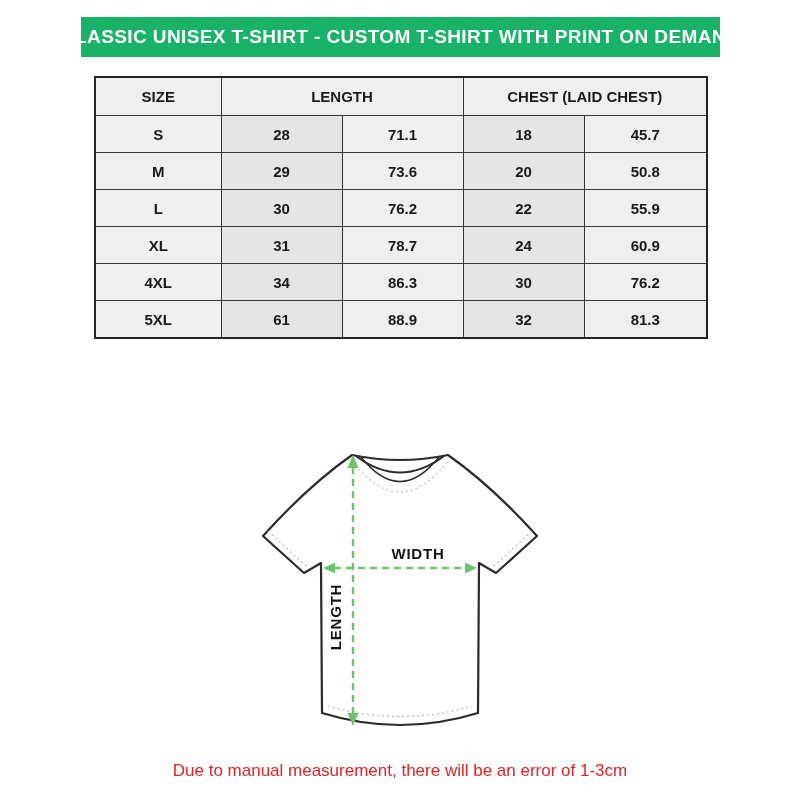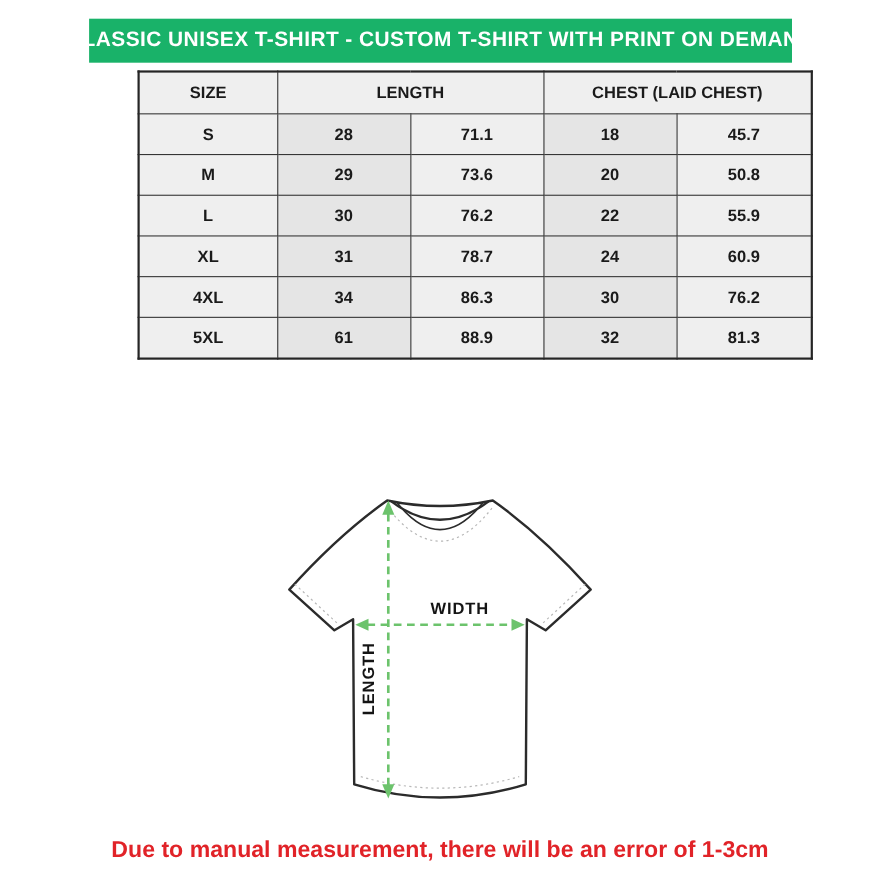--- a/index.html
+++ b/index.html
@@ -10,21 +10,21 @@
   }
   
   .banner{
     position:absolute;left:81px;top:5px;width:639px;height:40px;
     background:#19b269;display:flex;align-items:center;justify-content:center;margin-top:12px;
   }
   .banner-title{
     color:#ffffff;font-weight:700;font-size:19px;letter-spacing:.4px;white-space:nowrap;
   }
   
-  .size-table-wrap{position:absolute;left:94px;top:64px;margin-left:31px;}
+  .size-table-wrap{position:absolute;left:94px;top:76px;}
   table.size-table{
     border-collapse:collapse;table-layout:fixed;width:612px;
     border:2px solid #252525;
   }
   table.size-table th,table.size-table td{
     border:1px solid #353535;text-align:center;vertical-align:middle;
     font-size:15px;font-weight:700;padding:0;
   }
   table.size-table thead th{height:37px;background:#efefef;}
   table.size-table tbody td{height:36px;}
@@ -38,21 +38,21 @@
     font-size:15px;font-weight:700;letter-spacing:.8px;color:#141414;
   }
   .length-label{
     position:absolute;left:67px;top:182px;width:80px;height:20px;text-align:center;
     font-size:15px;font-weight:700;letter-spacing:.8px;color:#141414;
     transform:rotate(-90deg);transform-origin:center;
   }
   
   .note{
     position:absolute;left:0;top:761px;width:800px;text-align:center;
-    font-size:21px;font-weight:700;color:#e12328;
+    font-size:17px;font-weight:400;color:#e12328;
   }
 </style>
 </head>
 <body>
 
 <div class="banner">
   <span class="banner-title">CLASSIC UNISEX T-SHIRT - CUSTOM T-SHIRT WITH PRINT ON DEMAND</span>
 </div>
 
 <div class="size-table-wrap">

